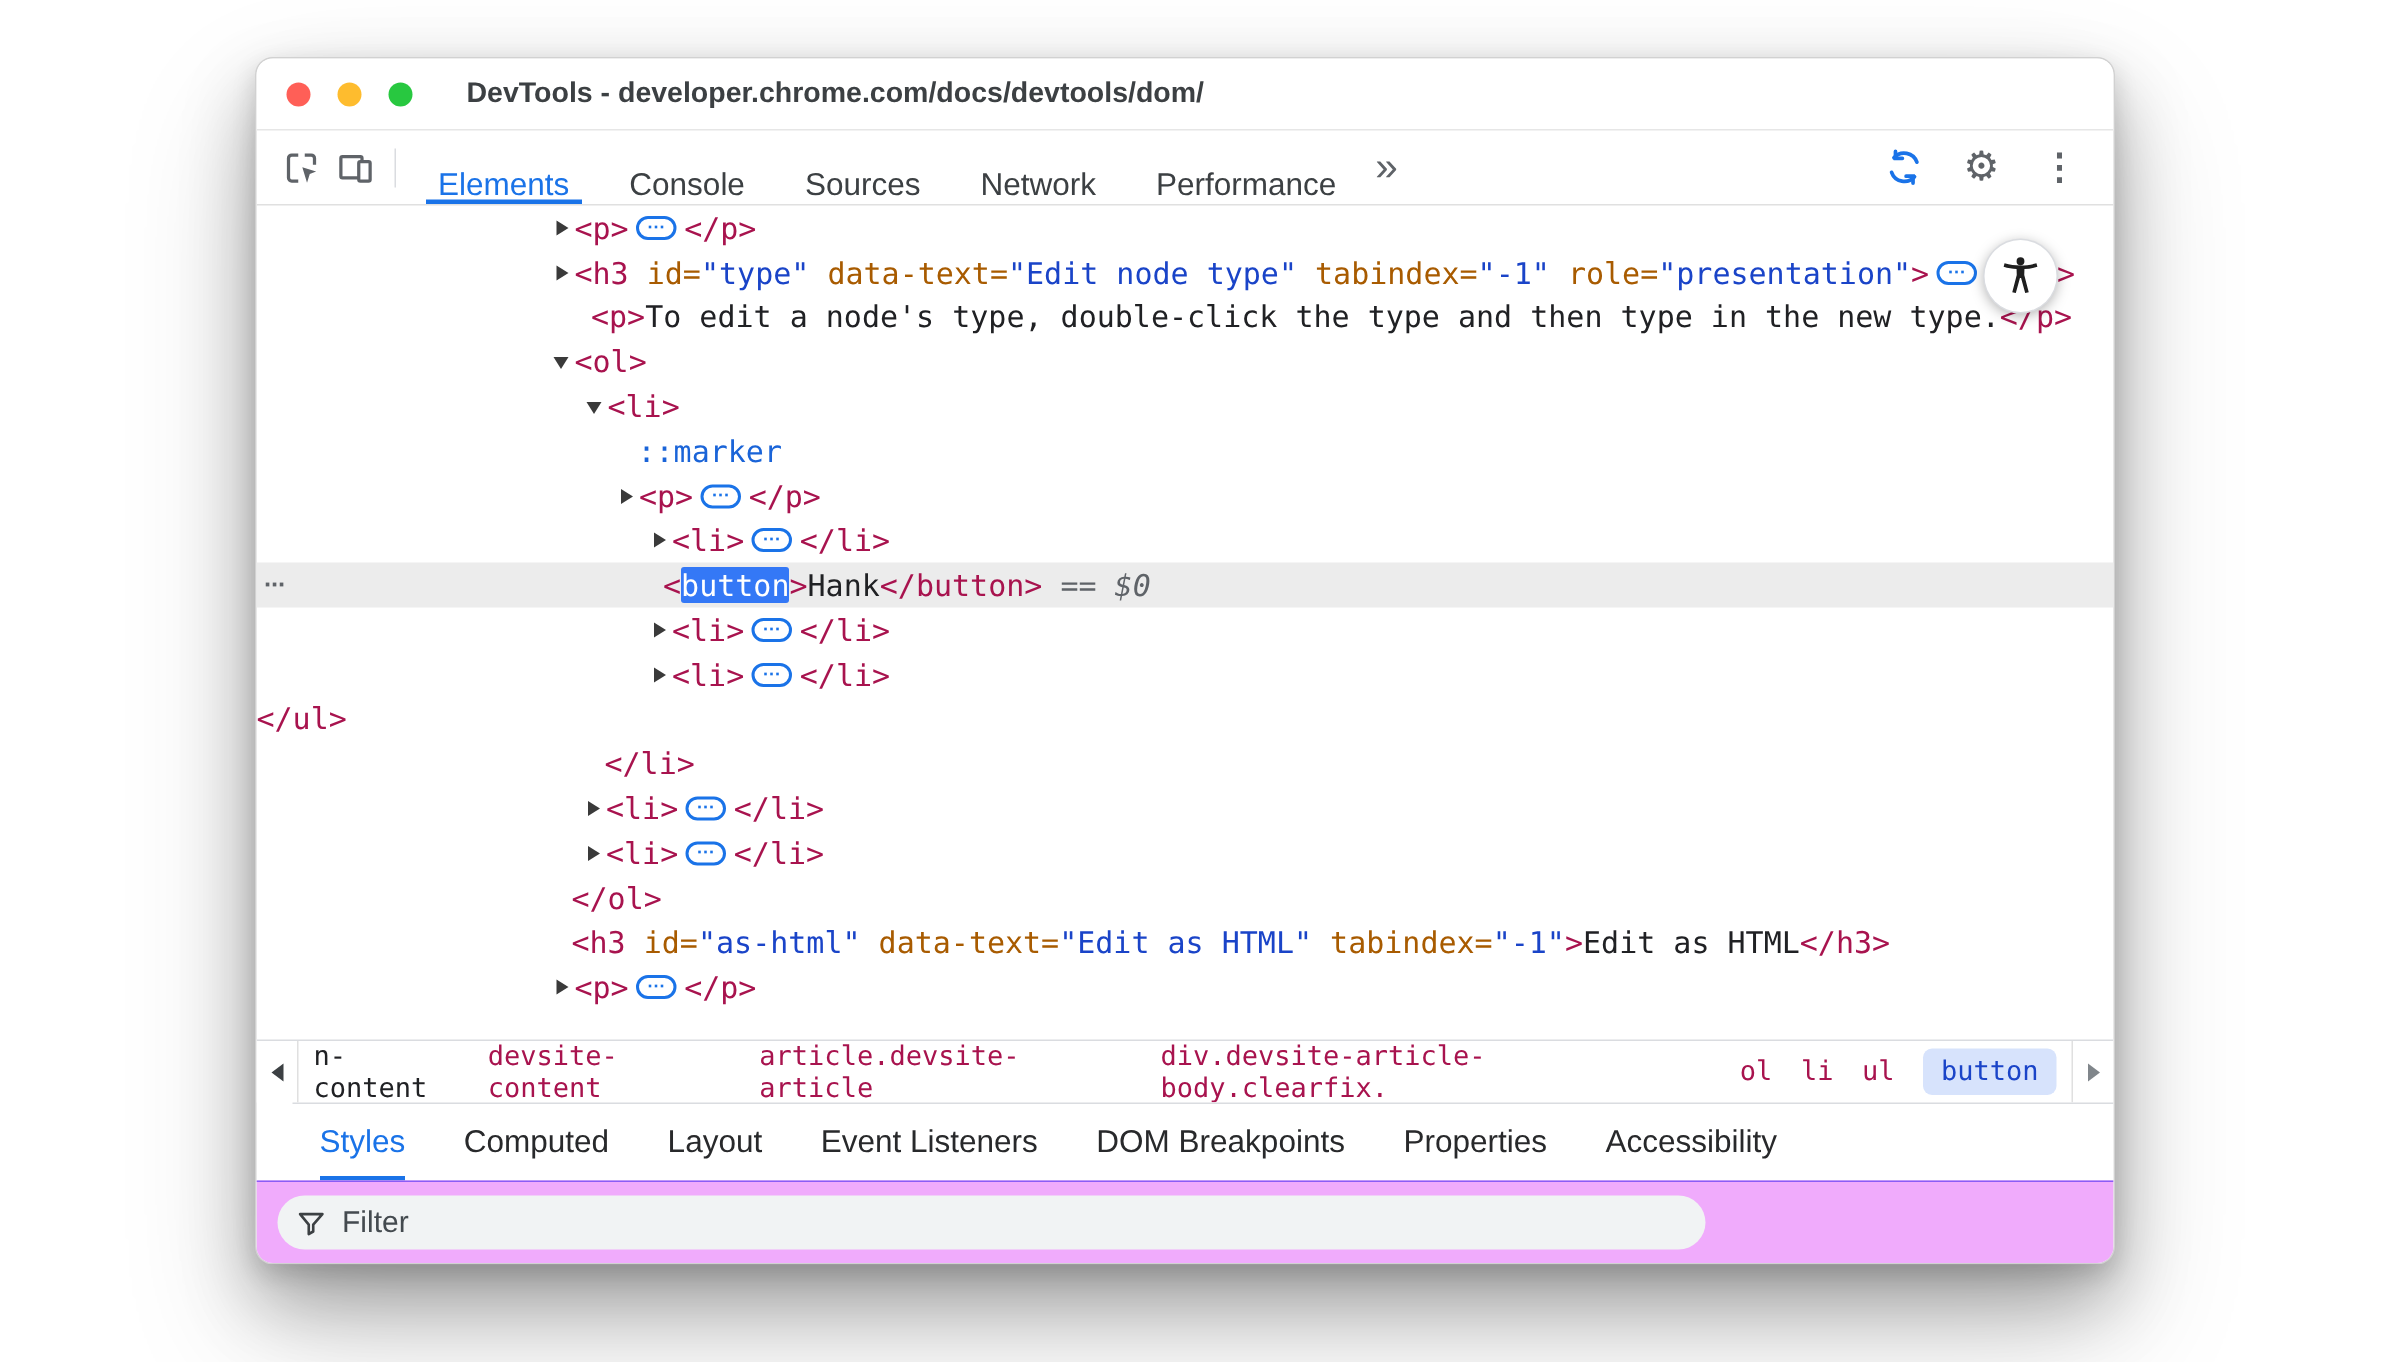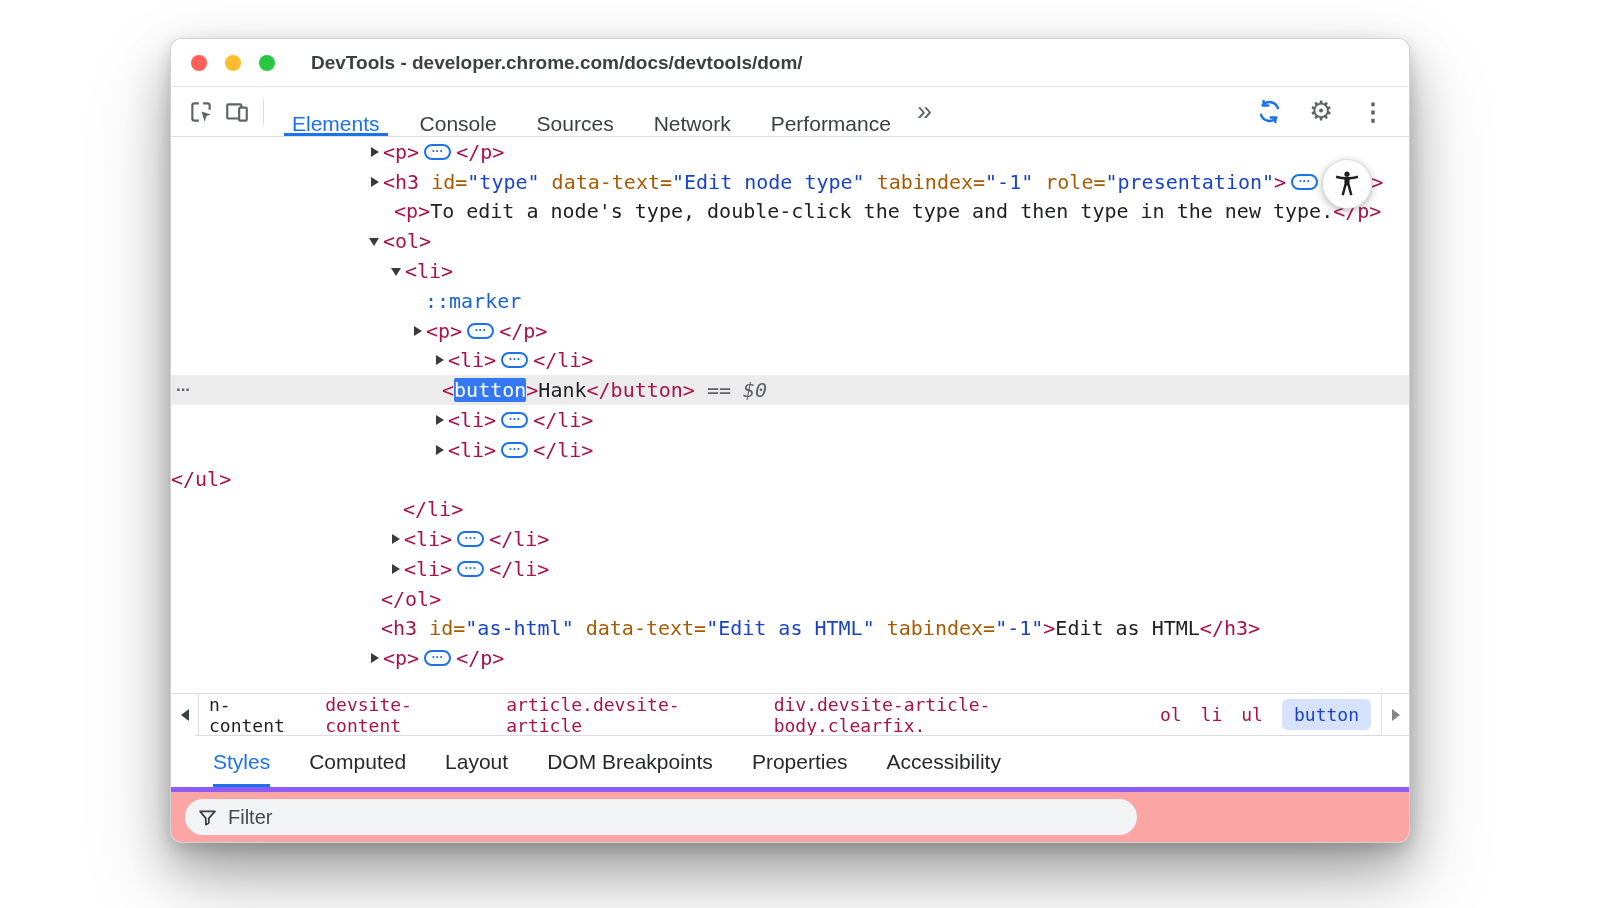--- a/index.html
+++ b/index.html
@@ -81,22 +81,22 @@
   .crumb.node{ color:var(--tag); }
   .crumb.selected{ color:var(--attr-value); background:#d7e3fc; padding:5px 12px; border-radius:6px; }
 
   
   .stabs{ position:absolute; top:696px; left:0; right:0; height:52px; border-top:1px solid #dadce0;
     display:flex; align-items:stretch; padding-left:18px; background:#fff;margin-left:24px; }
   .stab{ display:flex; align-items:center; margin-right:39px; font-size:21px; color:#28292b; }
   .stab.active{ color:var(--accent); box-shadow:inset 0 -3px 0 var(--accent); }
 
   
-  .fbar{ position:absolute; top:748px; left:0; right:0; bottom:0; border-top:5px solid #8b5cf6;
-    display:flex; align-items:center; padding:0 14px; background:#fca5a5; }
+  .fbar{ position:absolute; top:748px; left:0; right:0; bottom:0; border-top:1px solid #8b5cf6;
+    display:flex; align-items:center; padding:0 14px; background:#f0abfc; }
   .fpill{ width:952px; height:36px; border-radius:18px; background:#f1f3f4;
     display:flex; align-items:center; padding:0 12px; gap:10px; }
   .finput{ flex:1; border:none; outline:none; background:transparent; font-size:20px;
     color:#202124; font-family:"Liberation Sans",sans-serif; }
   .finput::placeholder{ color:#444a4f; }
   .fright{ margin-left:auto; display:flex; align-items:center; gap:26px; padding-right:8px;
     color:#3c4043; font-size:19px; }
   .plus{ font-size:31px; line-height:0.8; position:relative; padding-right:10px; color:#3c4043; }
   .plus-caret{ position:absolute; right:-1px; bottom:-1px;
     border-top:6px solid #3c4043; border-left:4px solid transparent; border-right:4px solid transparent; }
@@ -193,20 +193,21 @@
       </div>
     <span class="crumb-scroll right">
       <span class="tri-right"></span>
     </span>
   </div>
 
   <div class="stabs">
       <div class="stab active">Styles</div>
       <div class="stab">Computed</div>
       <div class="stab">Layout</div>
+      <div class="stab">Event Listeners</div>
       <div class="stab">DOM Breakpoints</div>
       <div class="stab">Properties</div>
       <div class="stab">Accessibility</div>
     </div>
 
   <div class="fbar">
     <div class="fpill">
       <svg width="21" height="21" viewBox="0 0 24 24">
         <path d="M3.5 5h17l-7 8v5.3l-3.4 1.9V13L3.5 5z" fill="none" stroke="#3c4043" stroke-width="2" stroke-linejoin="round"></path>
       </svg>

